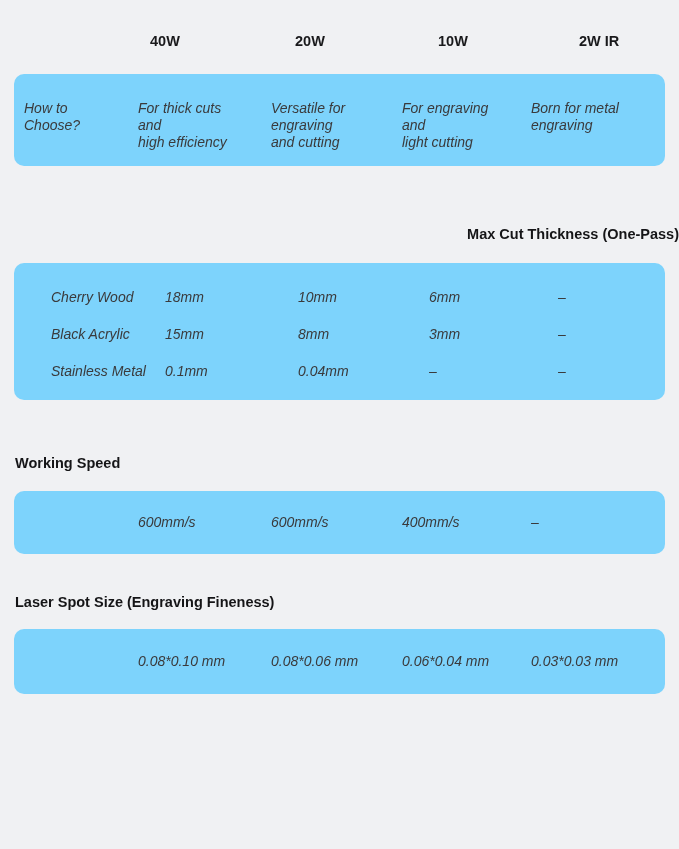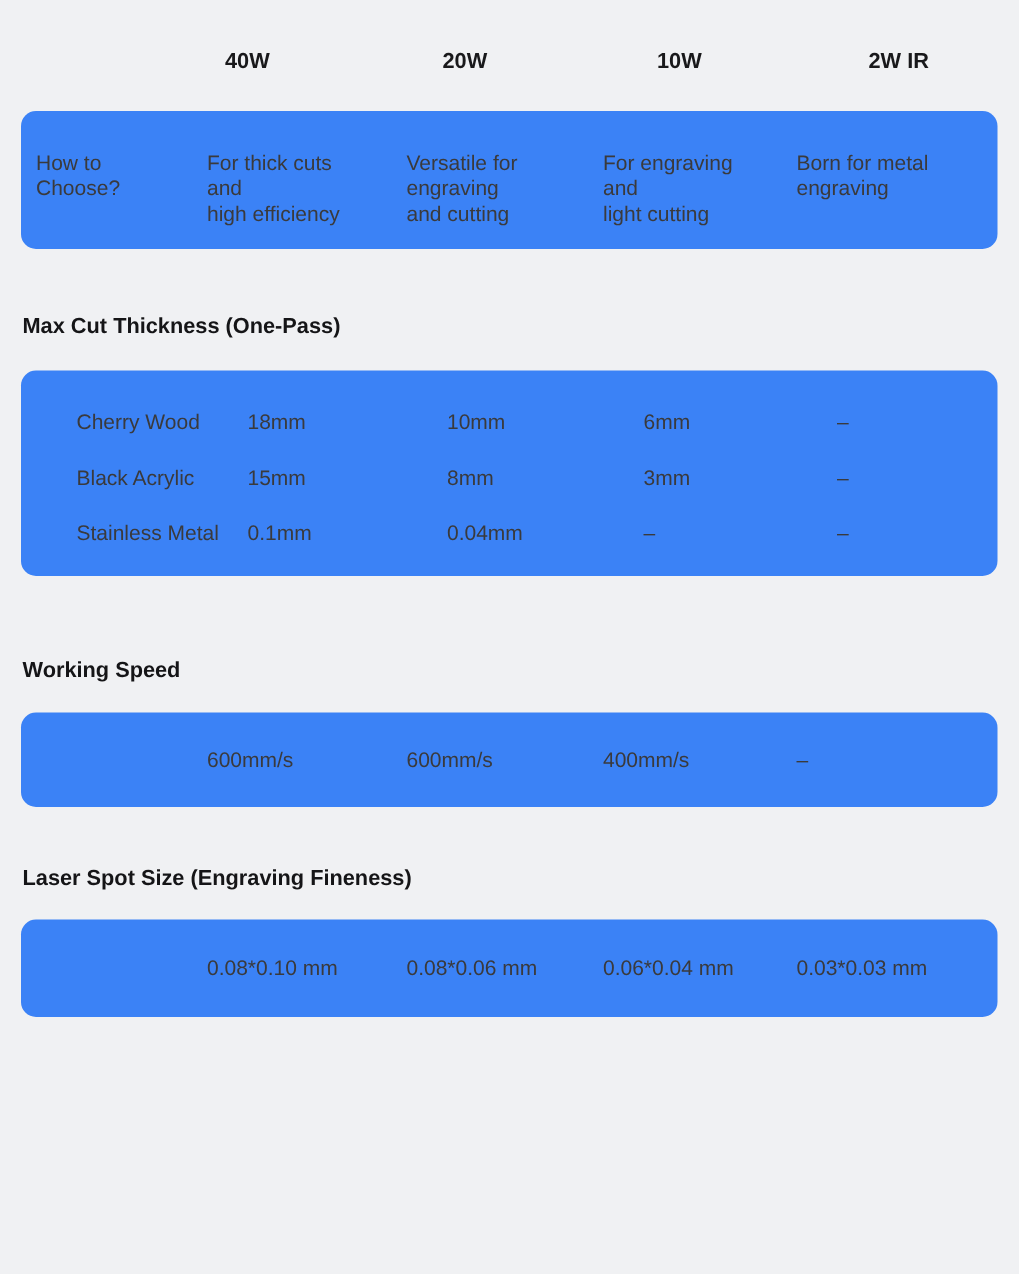--- a/index.html
+++ b/index.html
@@ -34,23 +34,24 @@
   .header-row {
     margin: 32px 0 0 24px;
     font-size: 14.5px;
     font-weight: 700;
     color: #19191b;
     line-height: 18px;
     gap: 12px;
   }
   .card {
     margin: 0 14px;
-    background: #3b82f6;
+    background: #7dd3fc;
     border-radius: 10px;
     box-sizing: border-box;
+    font-style: italic;
   }
   .card .grid { margin-left: 10px; }
   .cell {
     font-size: 14px;
     line-height: 17px;
     color: #3a3a3c;
     white-space: pre-line;
   }
   .row-label {
     font-size: 14px;
@@ -59,21 +60,21 @@
     white-space: pre-line;
   }
   .card-choose { margin-top: 24px; padding: 26px 0 16px 0; height: 92px; }
   .section-heading {
     margin: 0 0 0 15px;
     font-size: 14.5px;
     line-height: 17px;
     font-weight: 700;
     color: #151517;
   }
-  .heading-maxcut { margin-top: 44px; }
+  .heading-maxcut { margin-top: 60px; text-align: right; }
   .card-maxcut { margin-top: 20px; padding: 16px 0 10px 0; height: 137px; }
   .card-maxcut .grid { height: 37px; align-items: center; margin-left: 37px; }
   .heading-speed { margin-top: 55px; }
   .card-speed { margin-top: 19px; height: 63px; }
   .card-speed .grid { height: 63px; align-items: center; }
   .heading-spot { margin-top: 40px; }
   .card-spot { margin-top: 18px; height: 65px; }
   .card-spot .grid { height: 65px; align-items: center; }
 </style>
 </head>

